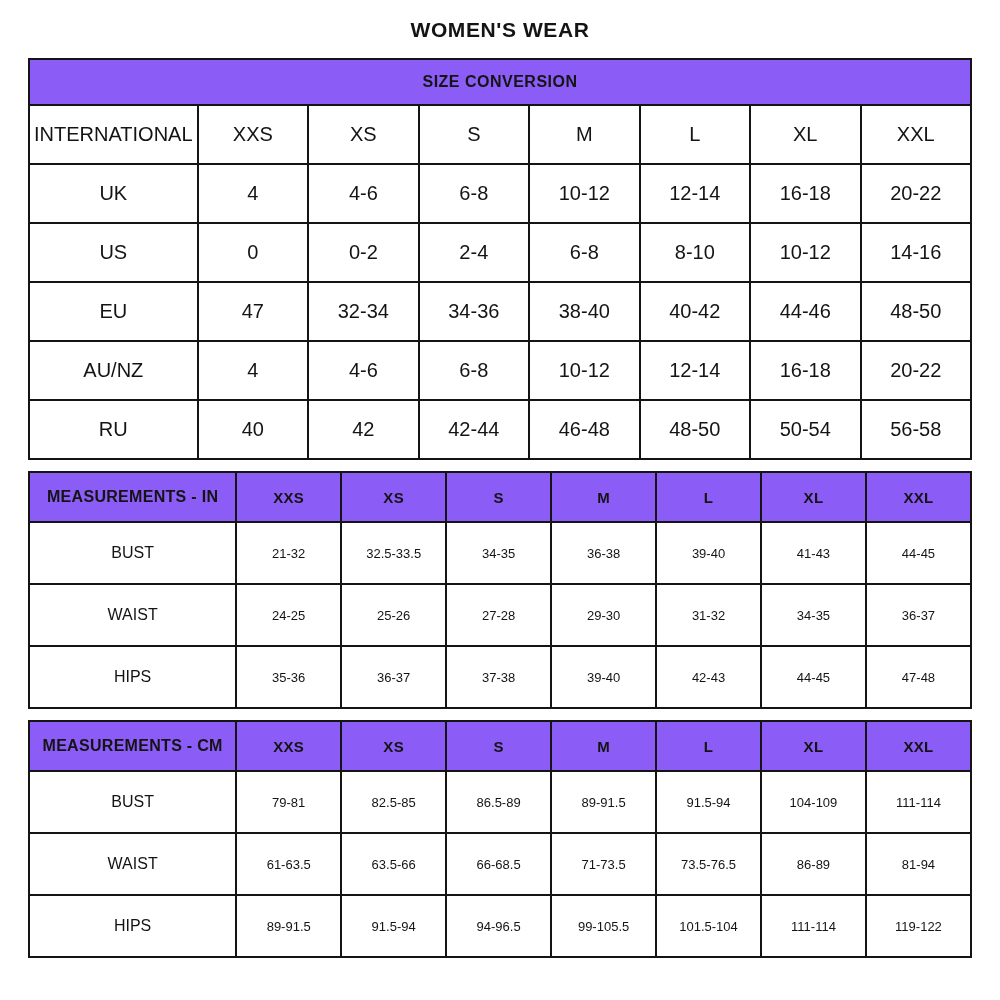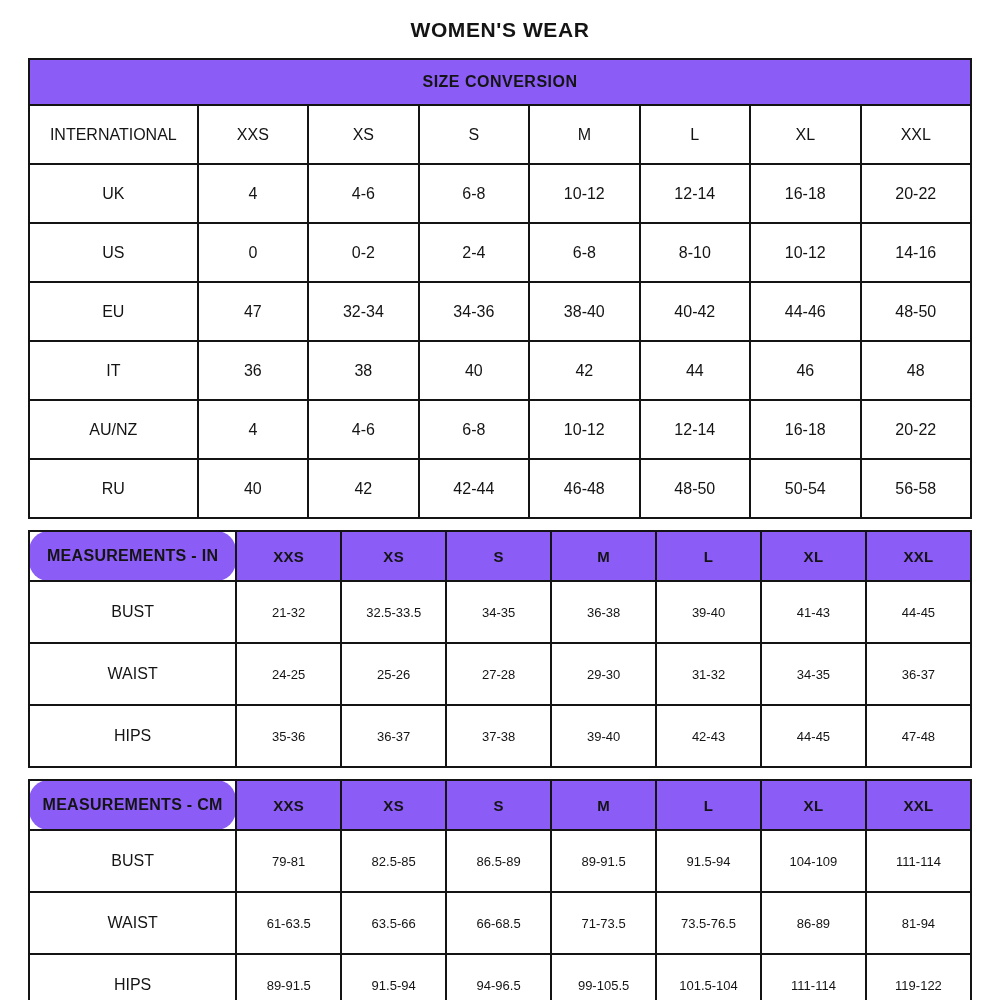--- a/index.html
+++ b/index.html
@@ -14,24 +14,24 @@
     letter-spacing: .6px; padding: 8px 0 16px;
   }
   table { width: 100%; border-collapse: collapse; table-layout: fixed; }
   .tbl { margin-bottom: 11px; }
   th, td {
     border: 2px solid #141414; text-align: center; vertical-align: middle;
     padding: 2px 4px; overflow: hidden;
   }
   .section-head th { background: #8b5cf6; font-weight: 700; }
   .conv .caption-row th { height: 40px; font-size: 16px; letter-spacing: .5px; }
-  .conv td { height: 53px; font-size: 16px; }
+  .conv td { height: 53px; font-size: 20px; }
   .conv .c0 { width: 17.9%; }
   .meas .head th { height: 44px; font-size: 15px; letter-spacing: .3px; }
-  .meas .head th.lblh { font-size: 16px; border-radius: 20px; }
+  .meas .head th.lblh { font-size: 16px; }
   .meas td { height: 56px; font-size: 13px; }
   .meas td.lbl { font-size: 16px; }
   .meas .c0 { width: 22%; }
 </style>
 </head>
 <body>
 
 <div class="page">
 
   <div class="title">WOMEN'S WEAR</div>
@@ -77,30 +77,20 @@
     </tr>
     <tr>
       <td>EU</td>
       <td>47</td>
       <td>32-34</td>
       <td>34-36</td>
       <td>38-40</td>
       <td>40-42</td>
       <td>44-46</td>
       <td>48-50</td>
-    </tr>
-    <tr>
-      <td>IT</td>
-      <td>36</td>
-      <td>38</td>
-      <td>40</td>
-      <td>42</td>
-      <td>44</td>
-      <td>46</td>
-      <td>48</td>
     </tr>
     <tr>
       <td>AU/NZ</td>
       <td>4</td>
       <td>4-6</td>
       <td>6-8</td>
       <td>10-12</td>
       <td>12-14</td>
       <td>16-18</td>
       <td>20-22</td>

